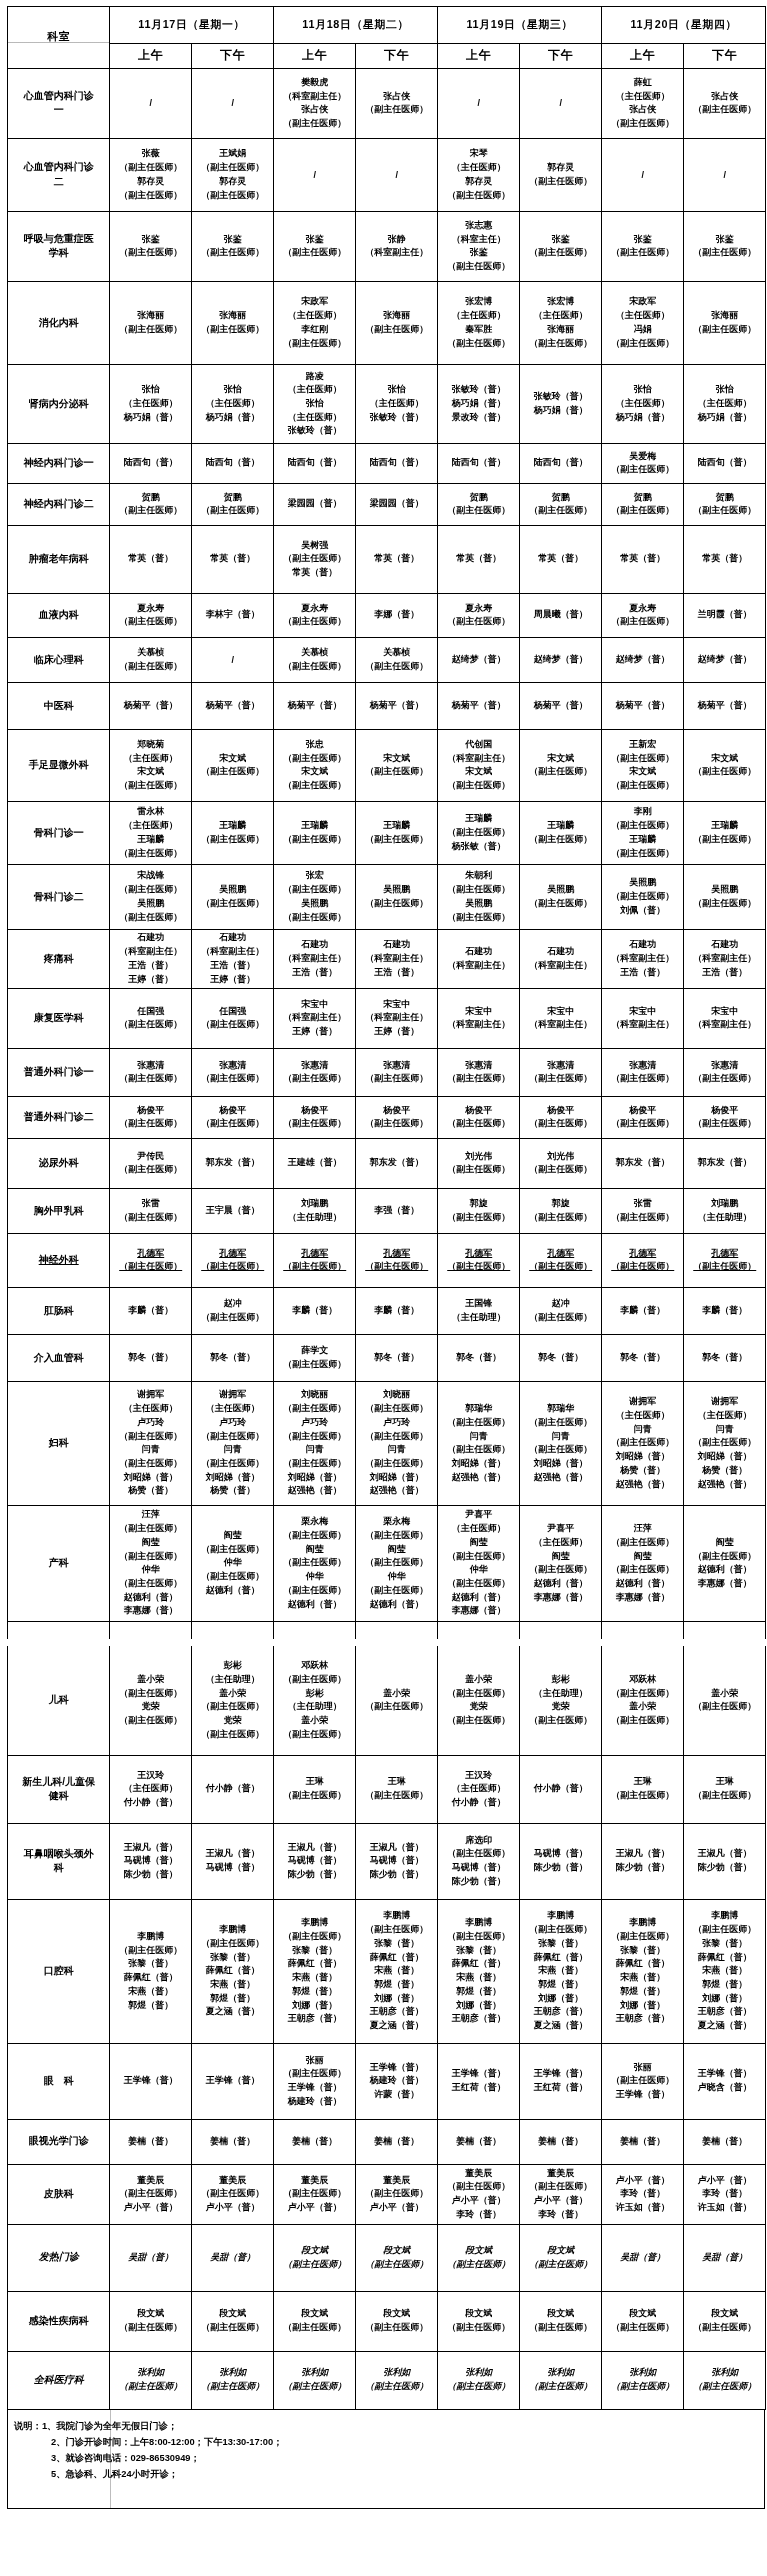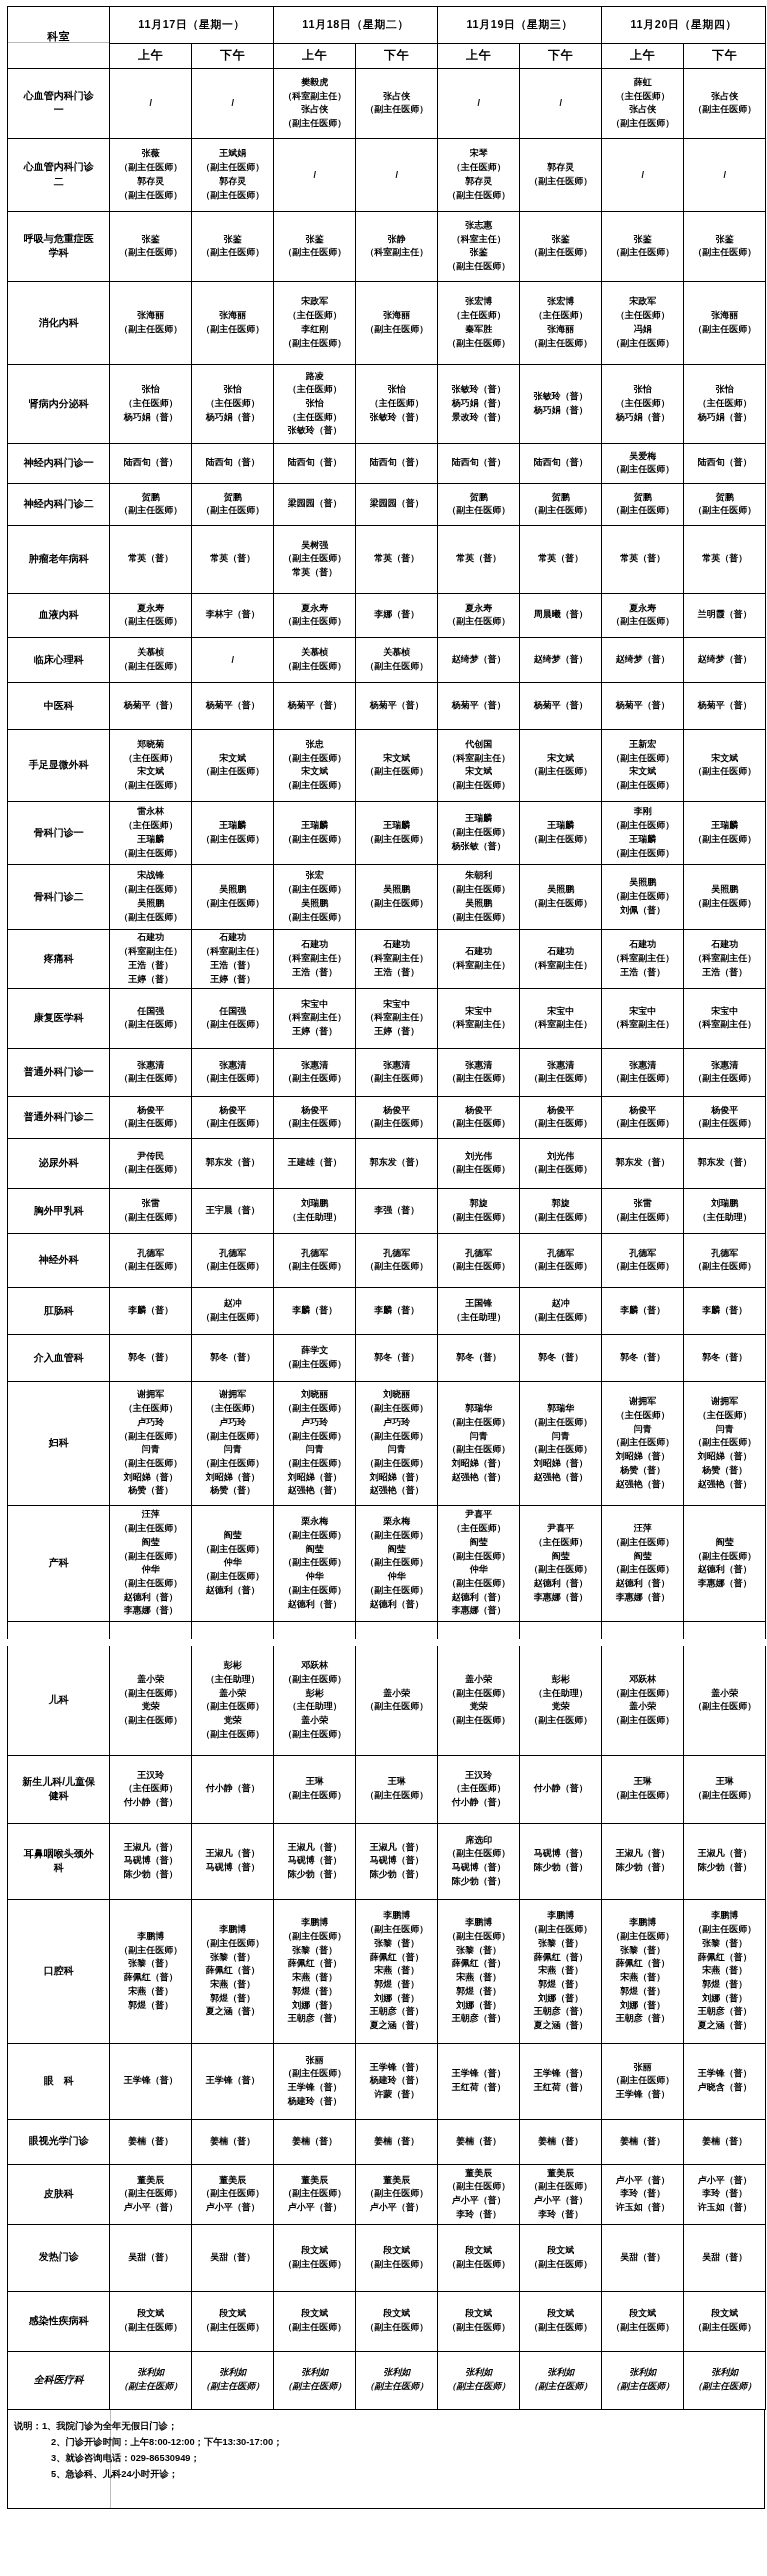--- a/index.html
+++ b/index.html
@@ -773,21 +773,21 @@
           </td>
           <td>
             <div class="ln">张雷</div>
             <div class="ln">（副主任医师）</div>
           </td>
           <td>
             <div class="ln">刘瑞鹏</div>
             <div class="ln">（主任助理）</div>
           </td>
         </tr>
-        <tr style="height: 54px;">
+        <tr style="height: 54px; text-decoration: underline;">
           <th>神经外科</th>
           <td>
             <div class="ln">孔德军</div>
             <div class="ln">（副主任医师）</div>
           </td>
           <td>
             <div class="ln">孔德军</div>
             <div class="ln">（副主任医师）</div>
           </td>
           <td>
@@ -1360,21 +1360,21 @@
             <div class="ln">卢小平（普）</div>
             <div class="ln">李玲（普）</div>
             <div class="ln">许玉如（普）</div>
           </td>
           <td>
             <div class="ln">卢小平（普）</div>
             <div class="ln">李玲（普）</div>
             <div class="ln">许玉如（普）</div>
           </td>
         </tr>
-        <tr style="height: 67px;">
+        <tr style="height: 67px; font-style: italic;">
           <th>发热门诊</th>
           <td>
             <div class="ln">吴甜（普）</div>
           </td>
           <td>
             <div class="ln">吴甜（普）</div>
           </td>
           <td>
             <div class="ln">段文斌</div>
             <div class="ln">（副主任医师）</div>

